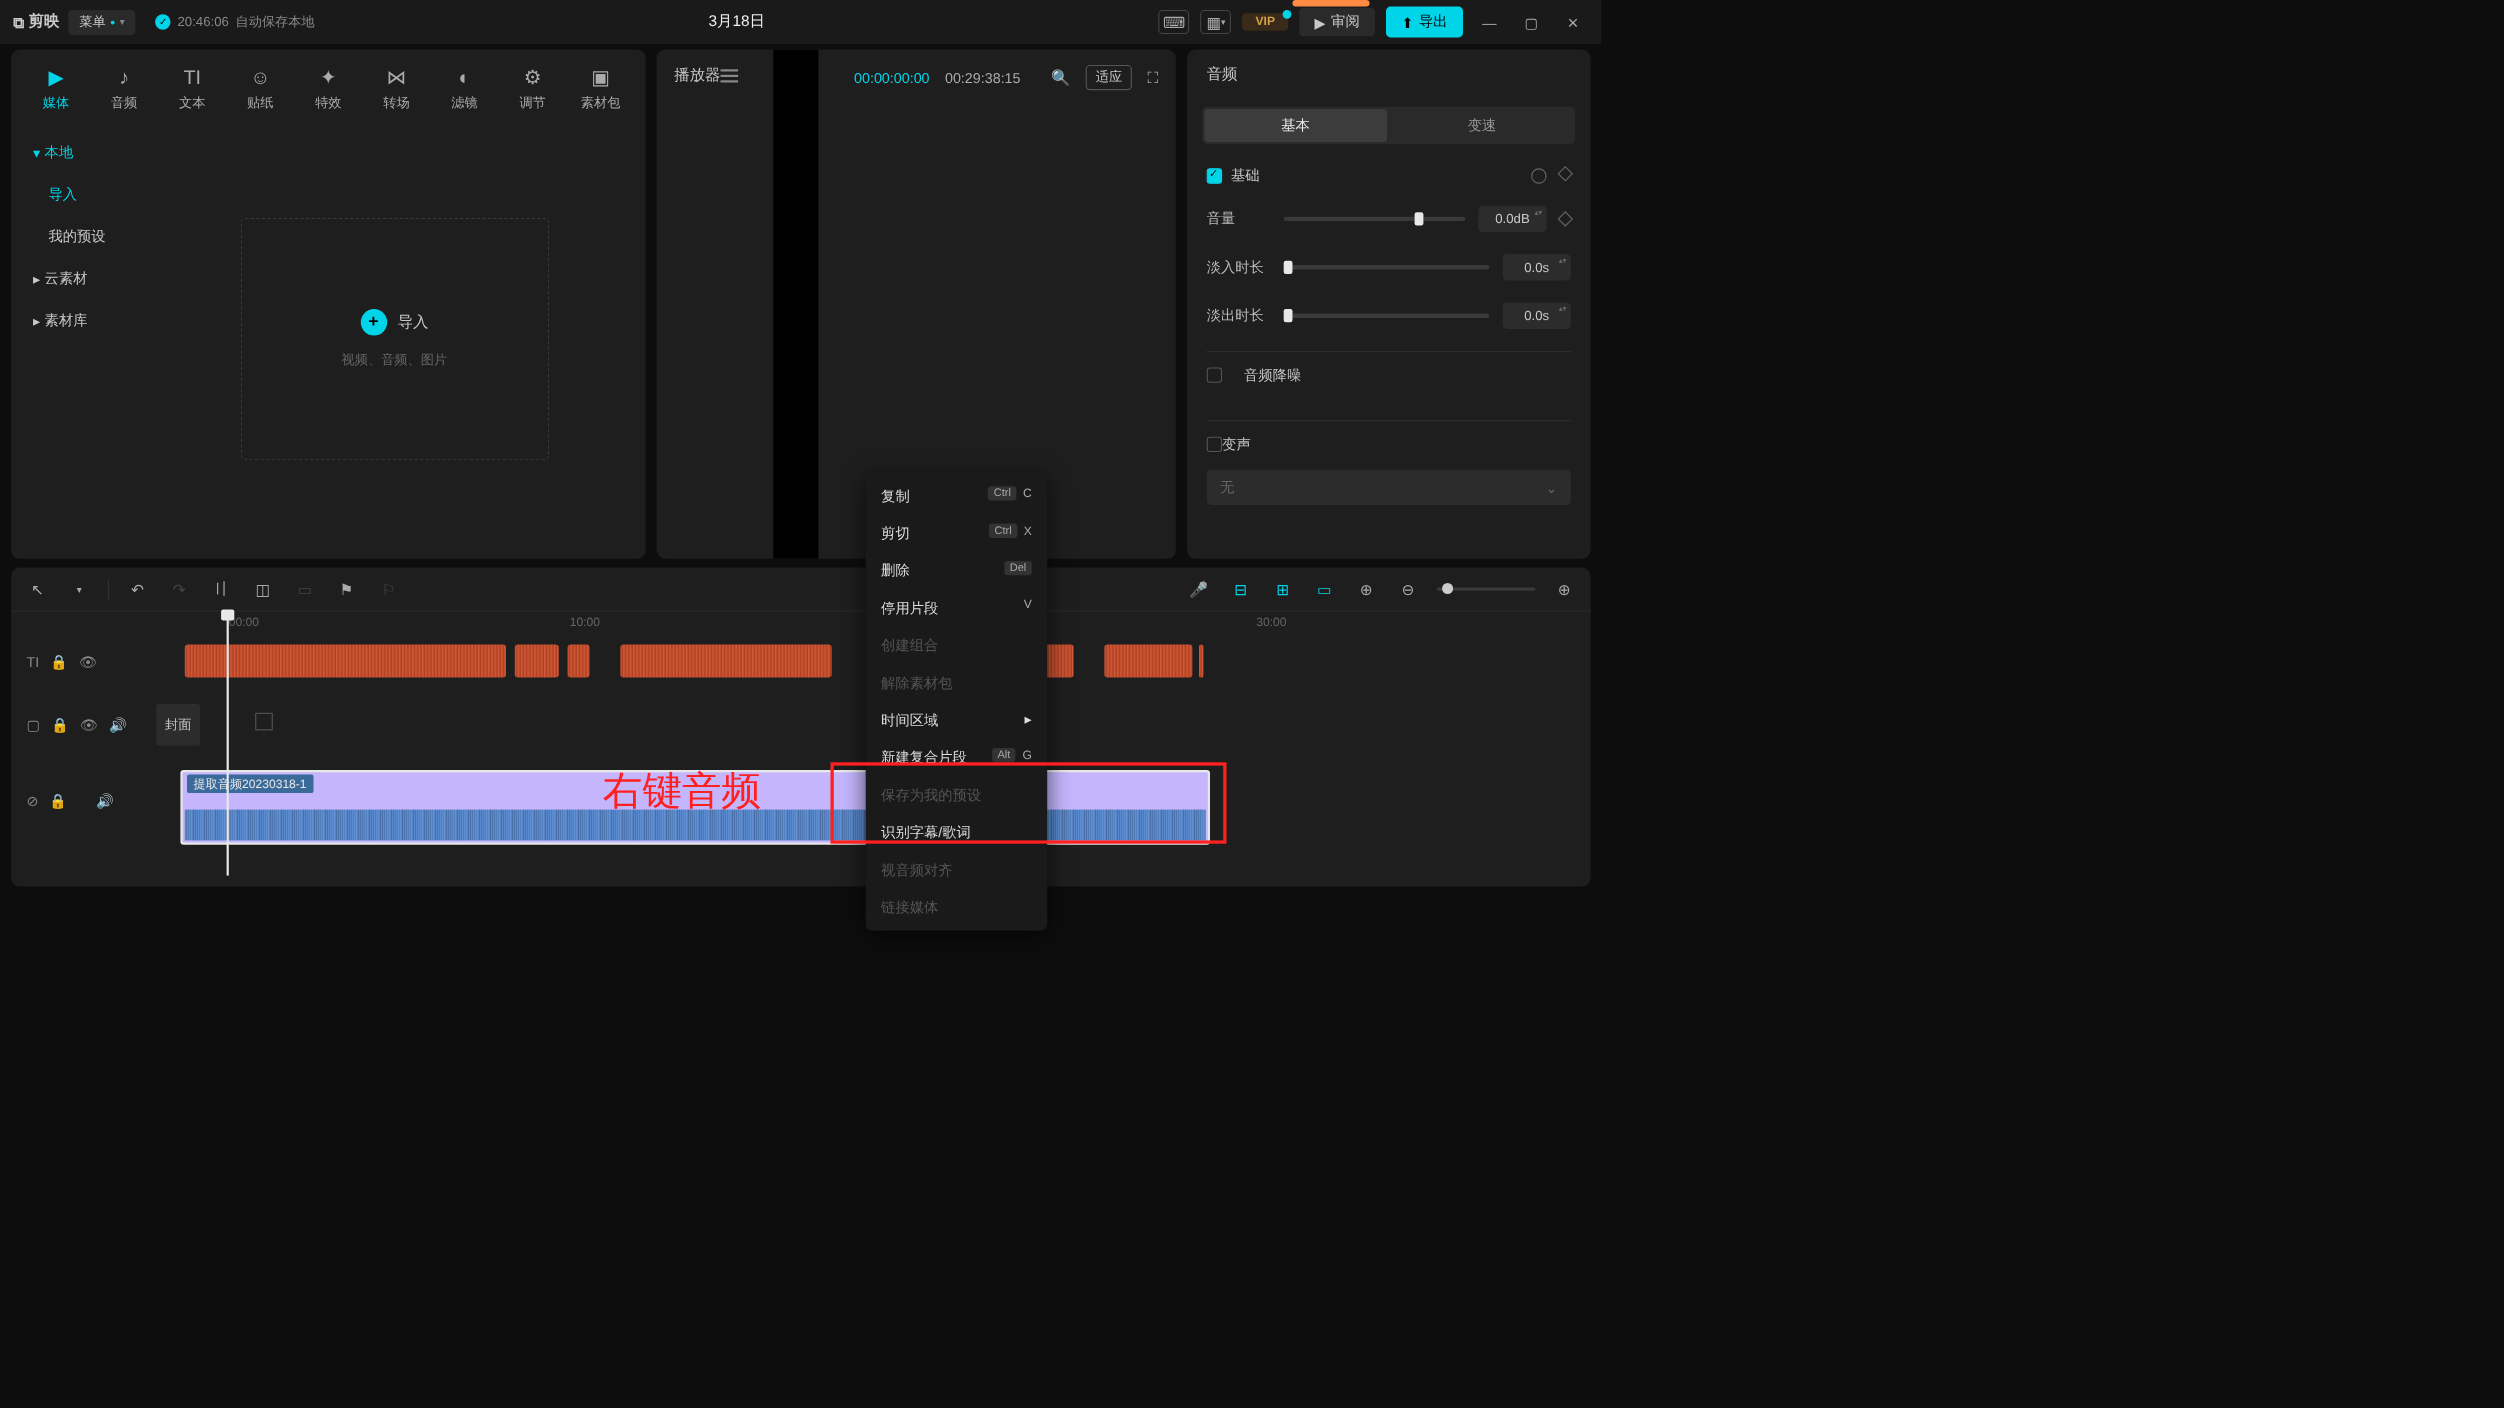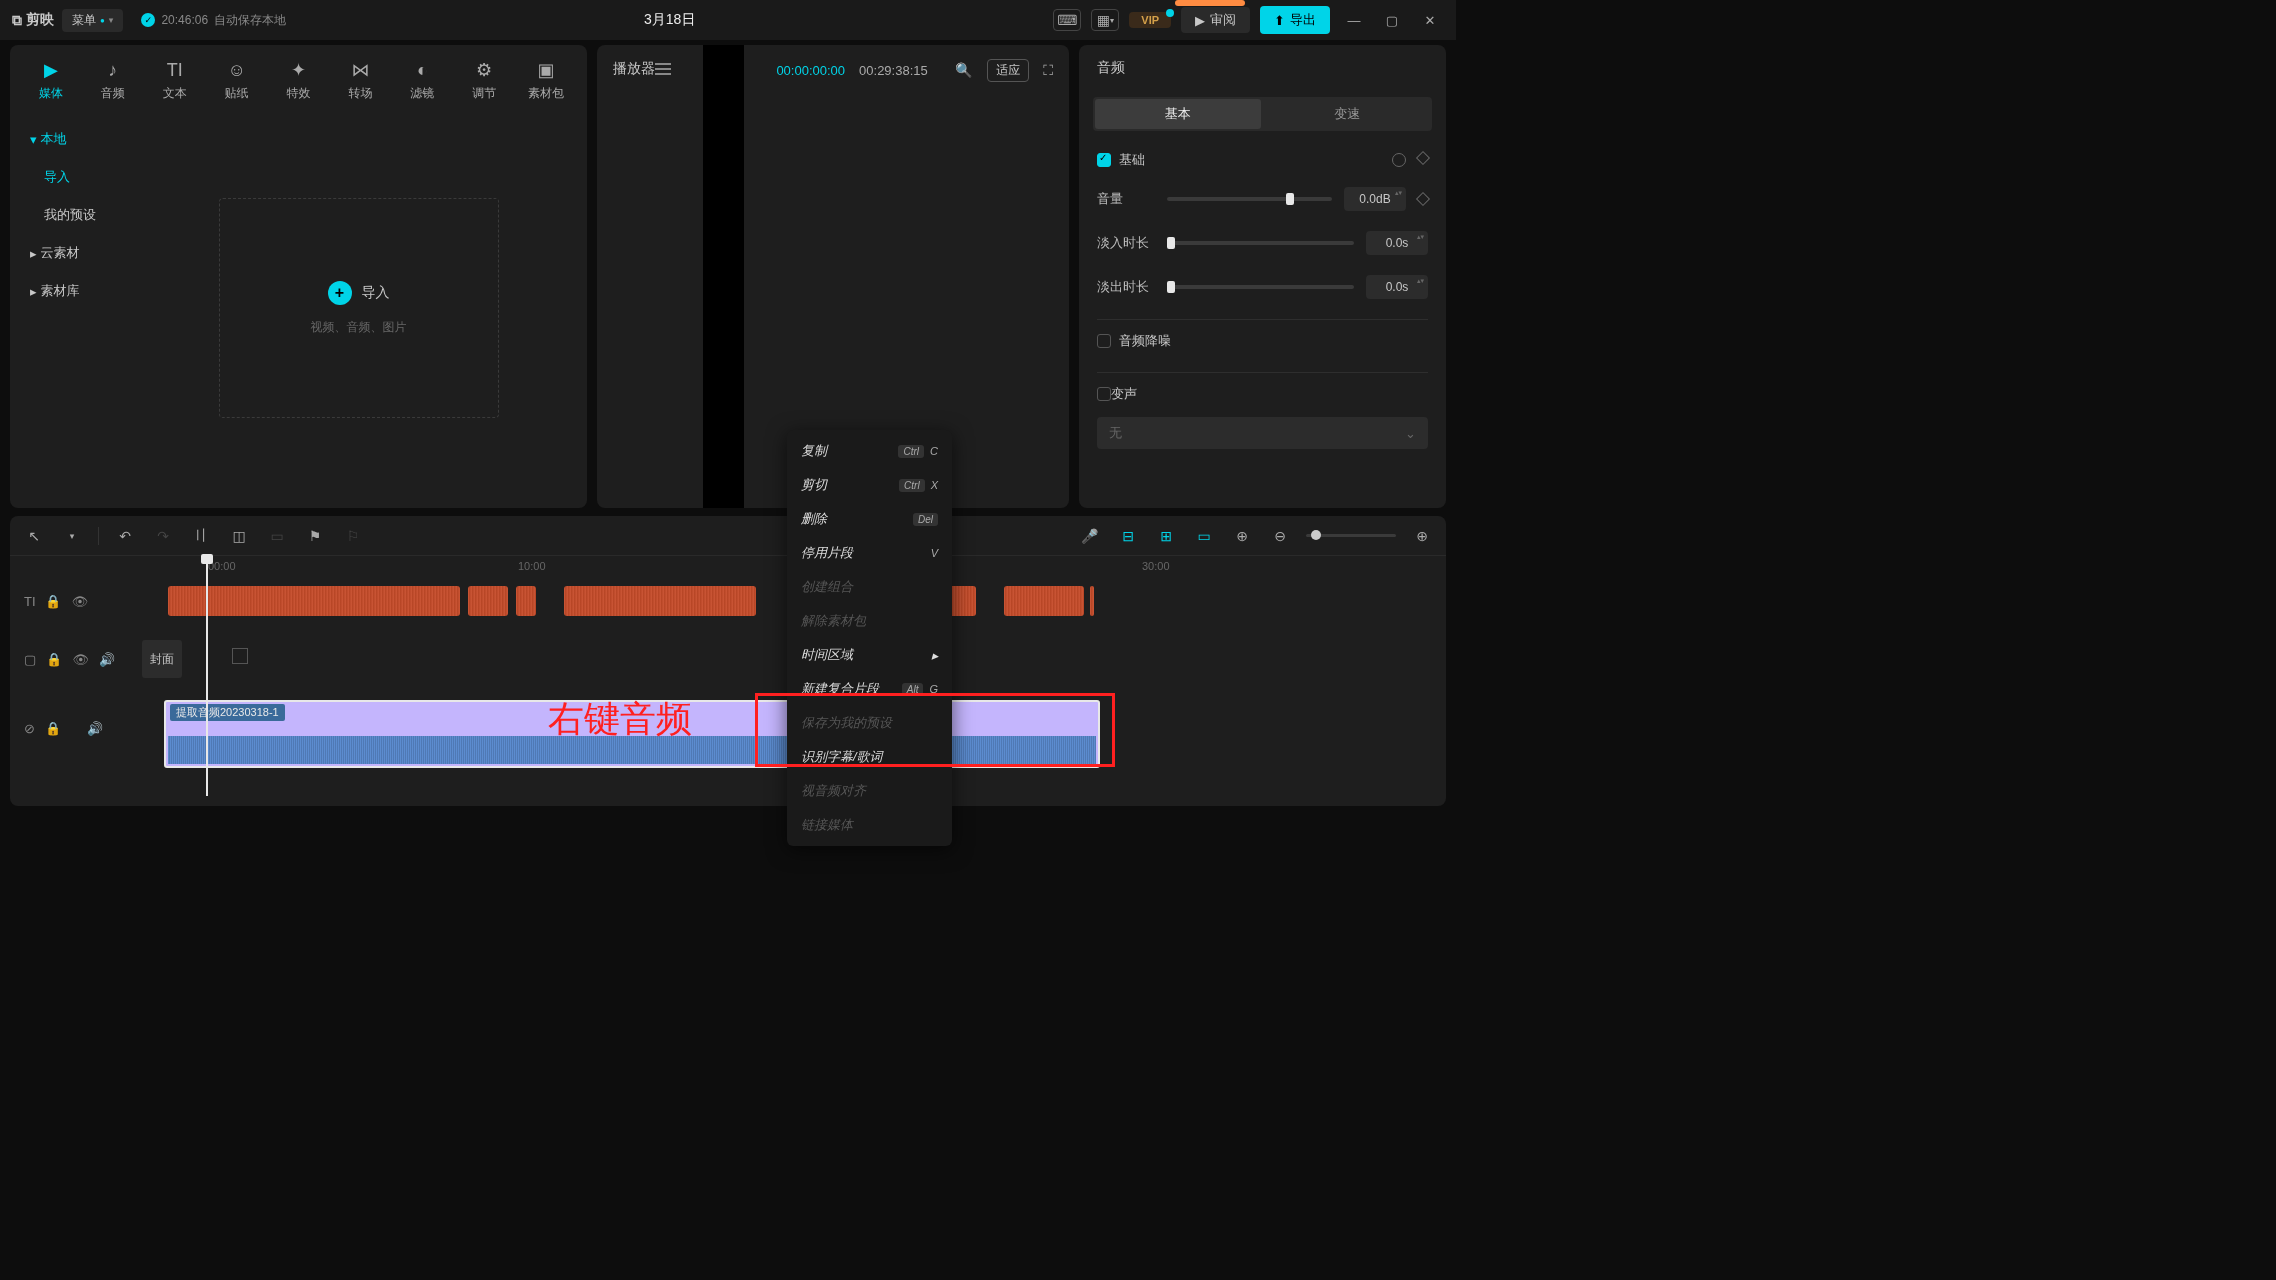--- a/index.html
+++ b/index.html
@@ -97,21 +97,21 @@
 .track-content { flex: 1; position: relative; height: 100%; margin-left: 10px; }
 .cover-btn { width: 40px; height: 38px; background: #2c2c2c; border-radius: 3px; display: flex; align-items: center; justify-content: center; font-size: 12px; margin-left: 140px; }
 
 .text-clip { position: absolute; top: 6px; height: 30px; background: linear-gradient(90deg, #d05a3a 0%, #c04a2a 100%); background-image: repeating-linear-gradient(90deg, #d05a3a 0px, #b04020 2px, #d05a3a 3px); border-radius: 3px; }
 .audio-clip { position: absolute; top: 0; height: 68px; background: #c4b5fd; border: 2px solid #e8e8e8; border-radius: 3px; }
 .audio-label { position: absolute; top: 2px; left: 4px; background: #3a6a9a; padding: 1px 6px; font-size: 11px; color: #e8e8e8; border-radius: 2px; }
 .audio-wave { position: absolute; bottom: 2px; left: 2px; right: 2px; height: 28px; background: repeating-linear-gradient(90deg, #4a8acc 0px, #3a7abb 1px, #2a5a8a 2px); opacity: 0.8; }
 
 
 .ctx-menu { position: absolute; left: 787px; top: 430px; width: 165px; background: #1a1a1a; border-radius: 6px; padding: 4px 0; z-index: 20; box-shadow: 0 4px 20px rgba(0,0,0,0.6); }
-.ctx-item { padding: 8px 14px; display: flex; align-items: center; justify-content: space-between; font-size: 13px; color: #ddd; font-style: italic; }
+.ctx-item { padding: 8px 14px; display: flex; align-items: flex-start; justify-content: space-between; font-size: 13px; color: #ddd; }
 .ctx-item.disabled { color: #555; }
 .ctx-key { display: flex; gap: 6px; align-items: center; font-size: 11px; color: #aaa; }
 .ctx-kbd { background: #333; padding: 1px 5px; border-radius: 3px; font-size: 10px; }
 
 
 .anno-text { position: absolute; left: 548px; top: 695px; color: #ff2020; font-size: 36px; font-weight: 500; z-index: 30; }
 .anno-box { position: absolute; left: 755px; top: 693px; width: 360px; height: 74px; border: 3px solid #ff2020; z-index: 30; }
 </style>
 </head>
 <body>
@@ -271,21 +271,21 @@
       </div>
       <div class="prop-row">
         <span class="prop-label">淡出时长</span>
         <div class="slider">
             <div class="slider-thumb" style="left:0"></div>
           </div>
         <div class="value-box"><span>0.0s</span><span class="value-spin">▴▾</span></div>
       </div>
 
       <div style="height:1px;background:#2e2e2e;margin:12px 0"></div>
-      <div style="display:flex;gap:8px;align-items:center;margin-bottom:22px">
+      <div style="display:flex;gap:20px;align-items:center;margin-bottom:32px">
         <span class="checkbox"></span>
         <span>音频降噪</span>
       </div>
       <div style="height:1px;background:#2e2e2e;margin:12px 0"></div>
       <div style="display:flex;gap:0;align-items:center;margin-bottom:14px">
         <span class="checkbox"></span>
         <span>变声</span>
       </div>
       <div class="select-box">
         <span>无</span>

